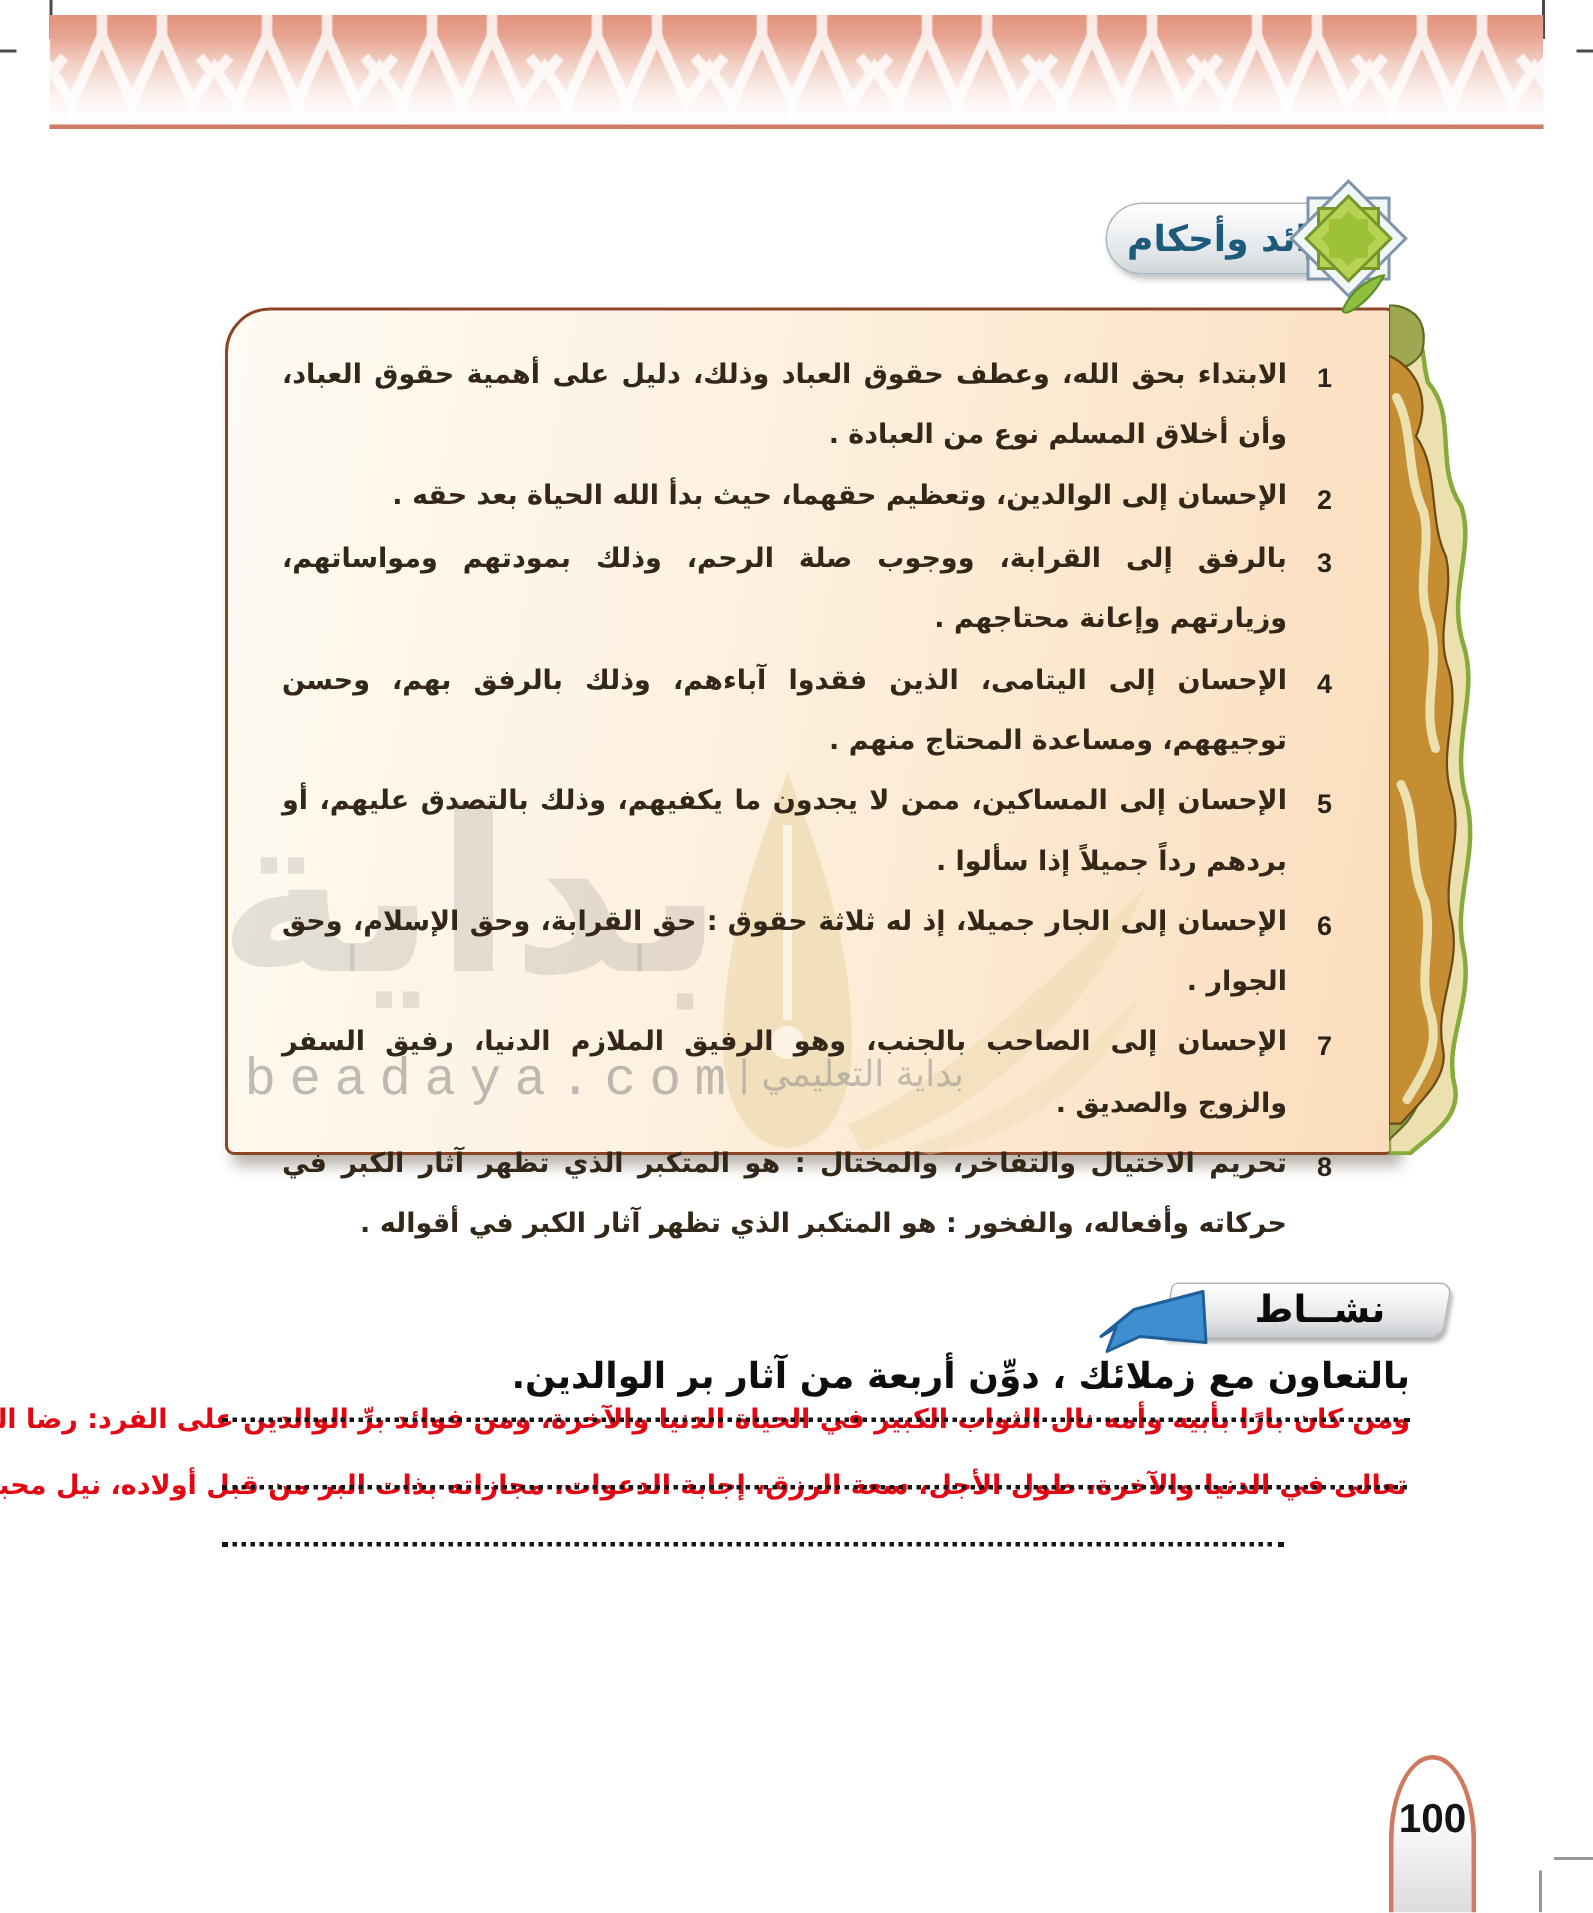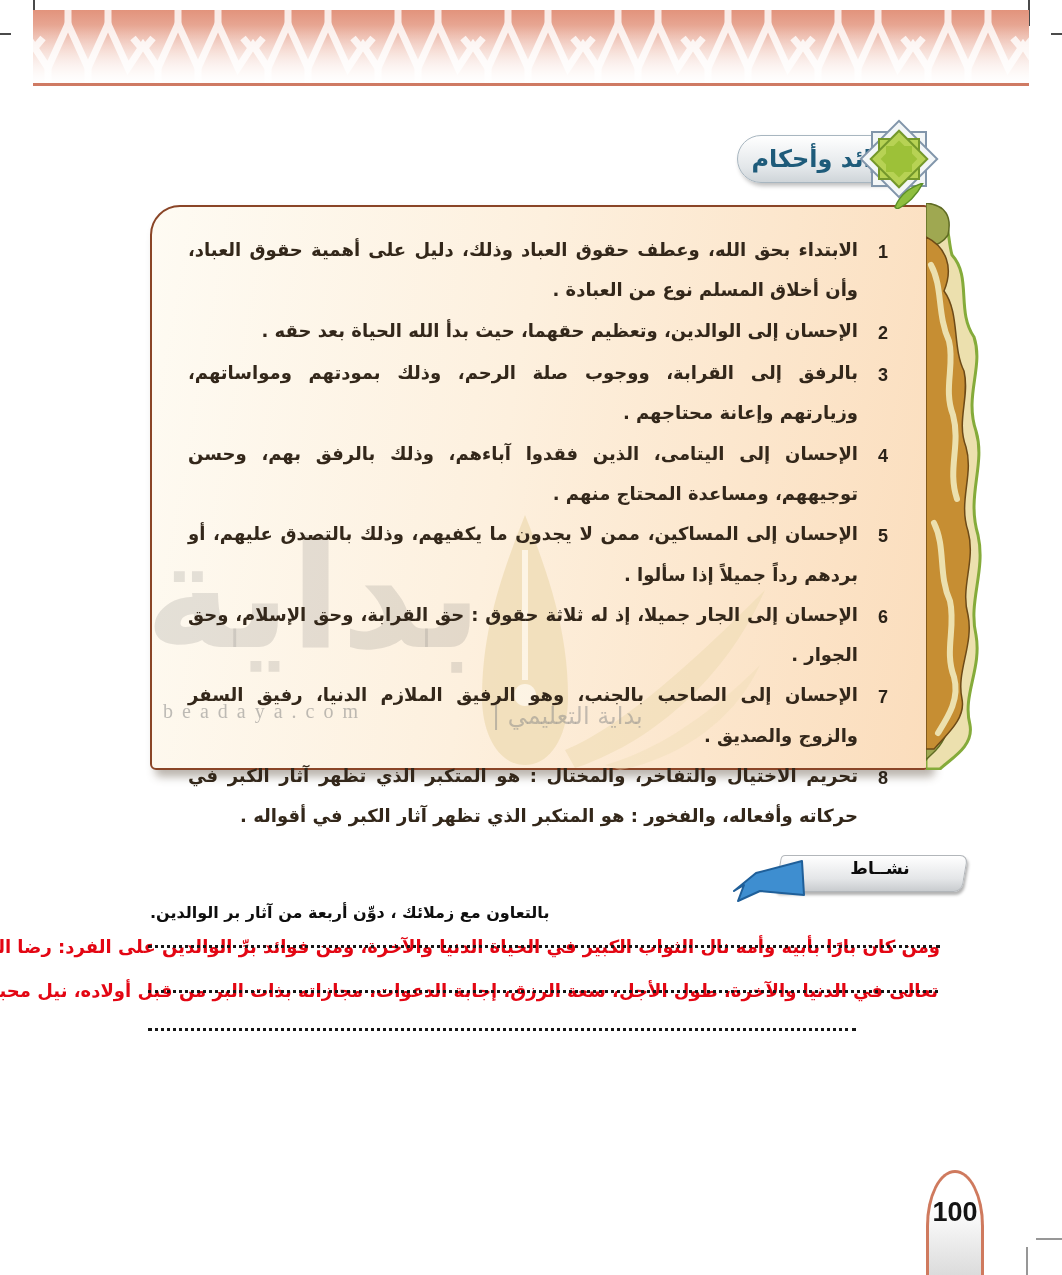--- a/index.html
+++ b/index.html
@@ -40,38 +40,38 @@
   .item .txt { flex:1; }
 
   
   .ornament { position:absolute; left:926px; top:203px; z-index:2; }
   .leaf { position:absolute; left:893px; top:183px; z-index:2; }
 
   
   .wm { position:absolute; z-index:2; pointer-events:none; }
   .wm-logo { left:145px; top:515px; width:390px; font-size:148px; font-weight:700;
     color:rgba(95,95,95,.16); direction:rtl; text-align:left; line-height:1.1; }
-  .wm-url { left:163px; top:700px; font-family:Liberation Serif, serif;
-    font-size:20px; letter-spacing:9px; color:rgba(125,125,125,.5); }
+  .wm-url { left:163px; top:700px; font-family:Liberation Mono, monospace;
+    font-size:35px; letter-spacing:9px; color:rgba(125,125,125,.5); }
   .wm-tag { left:492px; top:702px; direction:rtl; font-size:24px; font-weight:400;
     color:rgba(135,135,135,.5); }
   .wm-nib, .wm-swoosh { opacity:.75; }
 
   
   .act-banner { position:absolute; left:760px; top:855px; width:205px; height:37px; }
   .act-banner .bg { position:absolute; left:18px; top:0; width:187px; height:37px;
     background:linear-gradient(#ffffff,#e4e6e8 65%, #c9cccf);
     border:1px solid #b2b6ba; border-radius:4px 8px 8px 4px;
     transform:skewX(-10deg); box-shadow:2px 3px 3px rgba(0,0,0,.3); }
   .act-label { position:absolute; left:40px; top:3px; width:160px; text-align:center;
-    color:#0b0b0b; font-weight:700; font-size:17px; }
+    color:#0b0b0b; font-weight:700; font-size:25px; }
   .act-marker { position:absolute; left:-32px; top:2px; }
 
   .act-instr { position:absolute; left:150px; top:903px; width:790px; direction:rtl;
-    color:#0e0e0e; font-weight:700; font-size:16px; text-align:left; z-index:3; }
+    color:#0e0e0e; font-weight:700; font-size:24px; text-align:right; z-index:3; }
 
   .ans { position:absolute; direction:rtl; color:#e30613; font-weight:700; font-size:18px;
     text-align:right; z-index:3; white-space:nowrap; }
   .ans1 { left:150px; top:936px; width:790px; text-align:justify; text-align-last:justify; }
   .ans2 { left:162px; top:980px; width:776px; }
   .ans3 { left:440px; top:1018px; width:460px; }
   .dots { position:absolute; border-bottom:3px dotted #161616; z-index:3; }
   .d1 { left:148px; top:945px;  width:792px; }
   .d2 { left:148px; top:990px;  width:790px; }
   .d3 { left:148px; top:1028px; width:708px; }

